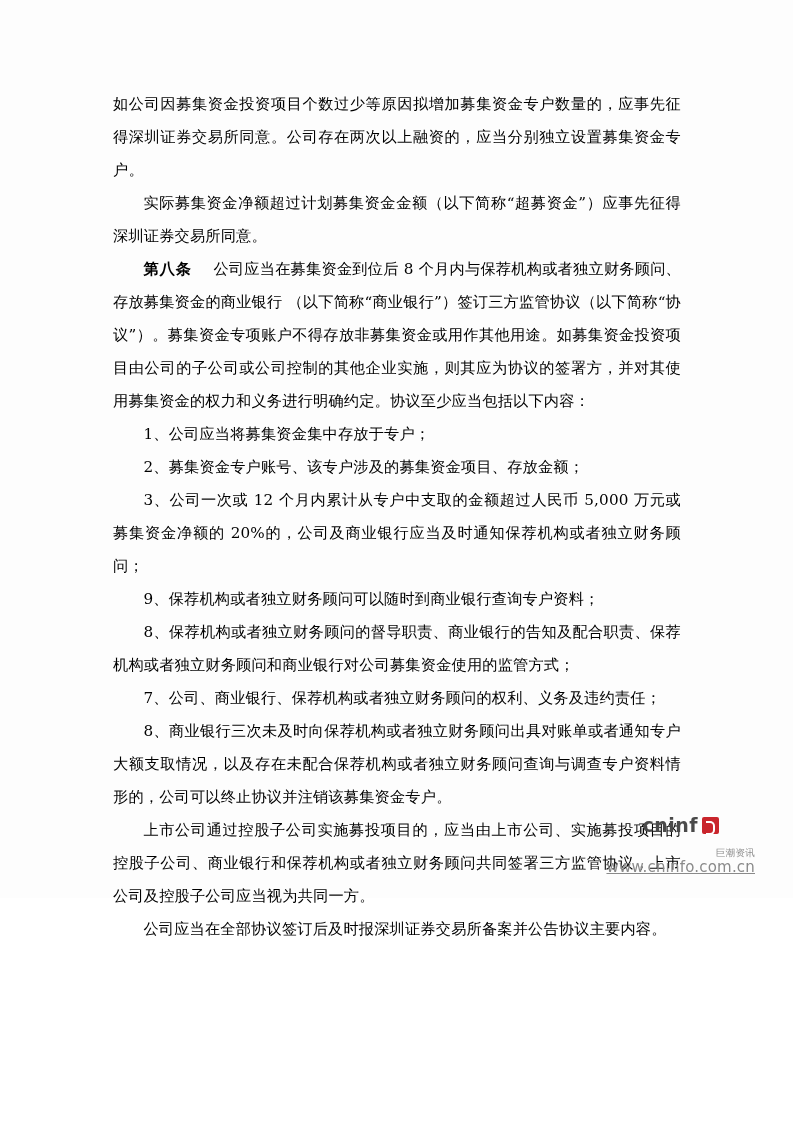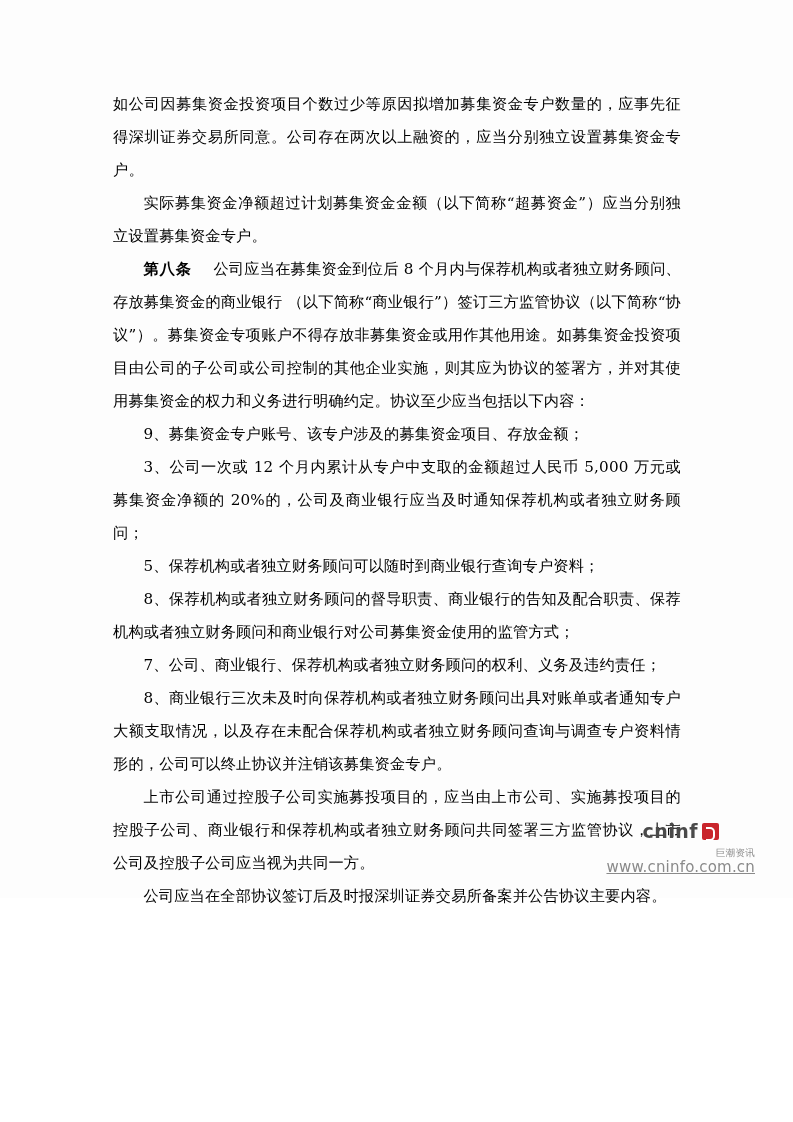--- a/index.html
+++ b/index.html
@@ -82,51 +82,52 @@
     width: 7px;
     height: 10px;
     border: 2px solid #ffffff;
     border-left: none;
     border-radius: 0 5px 5px 0;
   }
   .logo-sub {
     font-family: Liberation Serif, serif;
     font-size: 9.5px;
     color: #8a8a8a;
-    margin-top: 5px;
+    margin-top: 11px;
     letter-spacing: 0.3px;
   }
   .logo-url {
     font-family: "DejaVu Sans", "Liberation Sans", sans-serif;
     font-size: 15px;
     color: #8a8a8a;
     letter-spacing: 0.2px;
     text-decoration: underline;
   }
 </style>
 </head>
 <body>
 
 <div class="page">
 
   <div class="content">
 
     <p class="noindent">如公司因募集资金投资项目个数过少等原因拟增加募集资金专户数量的，应事先征得深圳证券交易所同意。公司存在两次以上融资的，应当分别独立设置募集资金专户。</p>
 
-    <p class="indent2">实际募集资金净额超过计划募集资金金额（以下简称“超募资金”）应当分别独立设置募集资金专户。</p>
+    <p class="indent2">实际募集资金净额超过计划募集资金金额（以下简称“超募资金”）应事先征得深圳证券交易所同意。</p>
 
     <p class="indent2"><span class="article-head">第八条</span><span style="display:inline-block;width:1.4em;"></span><span>公司应当在募集资金到位后 8 个月内与保荐机构或者独立财务顾问、存放募集资金的商业银行 （以下简称“商业银行”）签订三方监管协议（以下简称“协议”）。募集资金专项账户不得存放非募集资金或用作其他用途。如募集资金投资项目由公司的子公司或公司控制的其他企业实施，则其应为协议的签署方，并对其使用募集资金的权力和义务进行明确约定。协议至少应当包括以下内容：</span></p>
 
+    <p class="indent2">1、公司应当将募集资金集中存放于专户；</p>
 
-    <p class="indent2">9、募集资金专户账号、该专户涉及的募集资金项目、存放金额；</p>
+    <p class="indent2">2、募集资金专户账号、该专户涉及的募集资金项目、存放金额；</p>
 
     <p class="indent2">3、公司一次或 12 个月内累计从专户中支取的金额超过人民币 5,000 万元或募集资金净额的 20%的，公司及商业银行应当及时通知保荐机构或者独立财务顾问；</p>
 
 
-    <p class="indent2">5、保荐机构或者独立财务顾问可以随时到商业银行查询专户资料；</p>
+    <p class="indent2">9、保荐机构或者独立财务顾问可以随时到商业银行查询专户资料；</p>
 
     <p class="indent2">8、保荐机构或者独立财务顾问的督导职责、商业银行的告知及配合职责、保荐机构或者独立财务顾问和商业银行对公司募集资金使用的监管方式；</p>
 
     <p class="indent2">7、公司、商业银行、保荐机构或者独立财务顾问的权利、义务及违约责任；</p>
 
     <p class="indent2">8、商业银行三次未及时向保荐机构或者独立财务顾问出具对账单或者通知专户大额支取情况，以及存在未配合保荐机构或者独立财务顾问查询与调查专户资料情形的，公司可以终止协议并注销该募集资金专户。</p>
 
     <p class="indent2">上市公司通过控股子公司实施募投项目的，应当由上市公司、实施募投项目的控股子公司、商业银行和保荐机构或者独立财务顾问共同签署三方监管协议，上市公司及控股子公司应当视为共同一方。</p>
 
     <p class="indent2">公司应当在全部协议签订后及时报深圳证券交易所备案并公告协议主要内容。</p>

